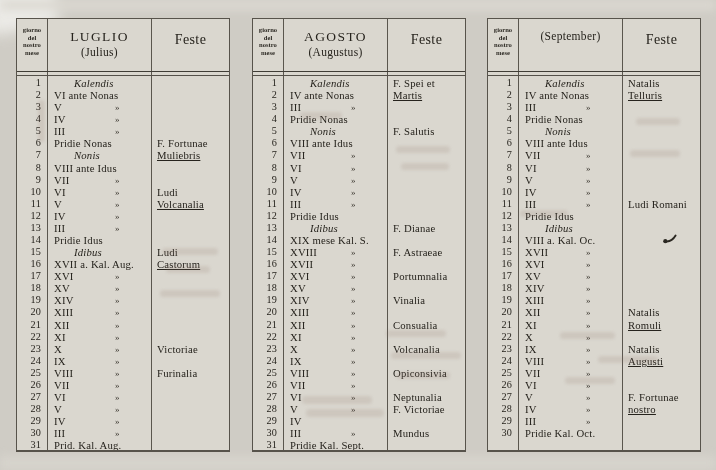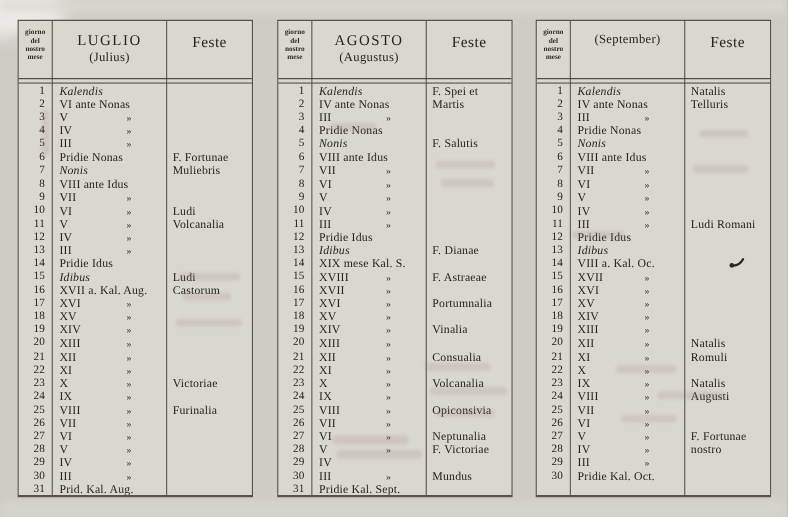--- a/index.html
+++ b/index.html
@@ -41,22 +41,22 @@
     border-top:1.6px solid #403d36;border-bottom:1px solid #55514a;}
 
   .tbody{position:absolute;top:58px;left:0;right:0;bottom:0;overflow:hidden;}
   .tr{display:flex;height:12.09px;line-height:12px;font-size:10.7px;letter-spacing:.2px;}
   .td-day{flex:none;width:30px;box-sizing:border-box;text-align:right;
     padding-right:6px;font-size:10.2px;}
   .td-month{flex:none;width:104px;box-sizing:border-box;position:relative;
     padding-left:7px;white-space:nowrap;}
   .ditto{position:absolute;left:68px;top:0;font-size:9px;color:#3a362f;}
   .td-feste{flex:1;box-sizing:border-box;padding-left:6px;white-space:nowrap;}
-  .find{}
-  .it{font-style:italic;}
+  .find{text-decoration:underline;}
+  .it{font-style:italic;margin-left:20px;}
   .hook-wrap{display:inline-block;margin-left:34px;}
 
   
   .smudge{position:absolute;border-radius:5px;background:rgba(146,120,108,.16);filter:blur(1.4px);}
   .s1{left:38px;top:100px;width:7px;height:42px;}
   .s2{left:162px;top:248px;width:56px;height:7px;}
   .s3{left:166px;top:266px;width:44px;height:7px;}
   .s4{left:160px;top:290px;width:60px;height:7px;}
   .s5{left:300px;top:112px;width:42px;height:7px;}
   .s6{left:396px;top:146px;width:54px;height:7px;}

